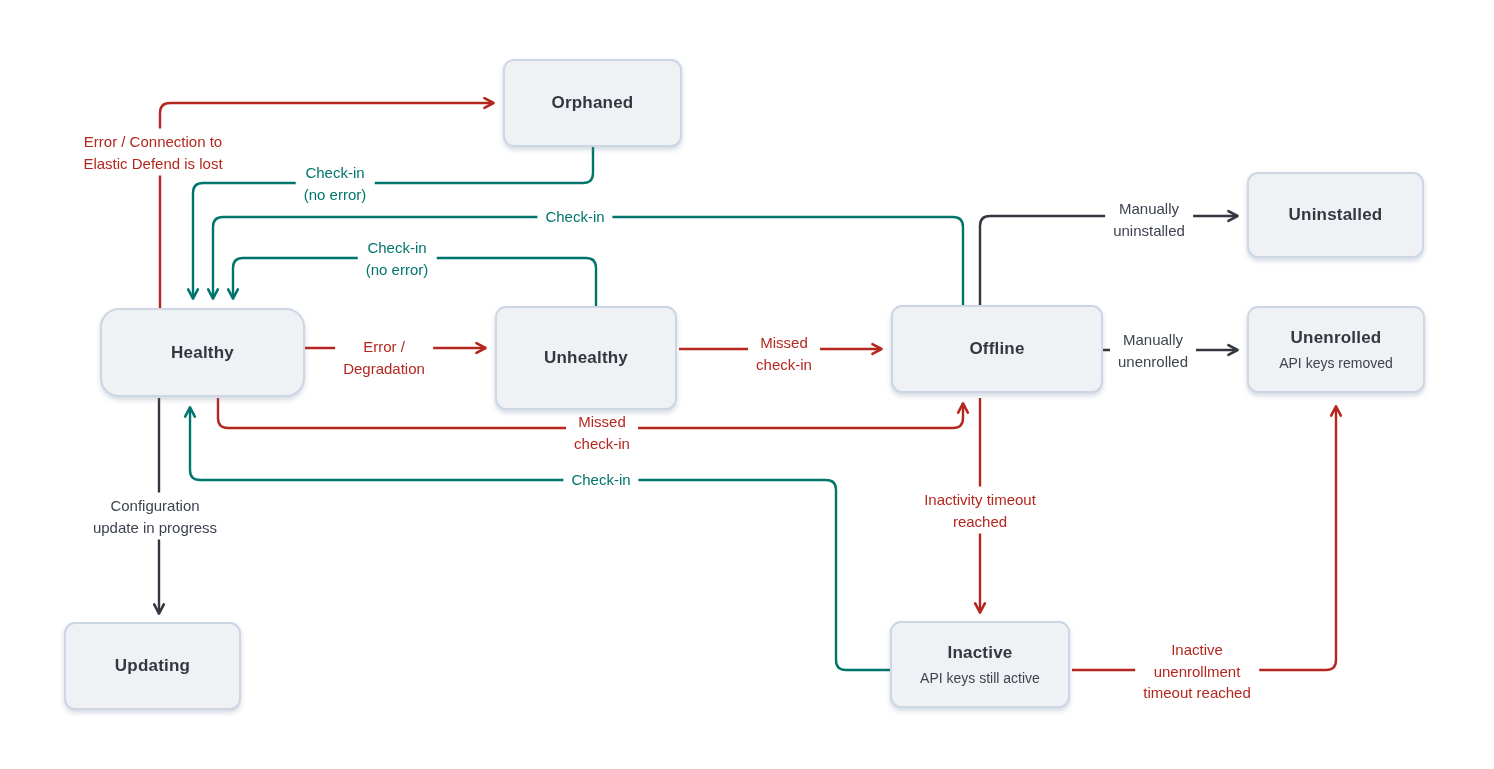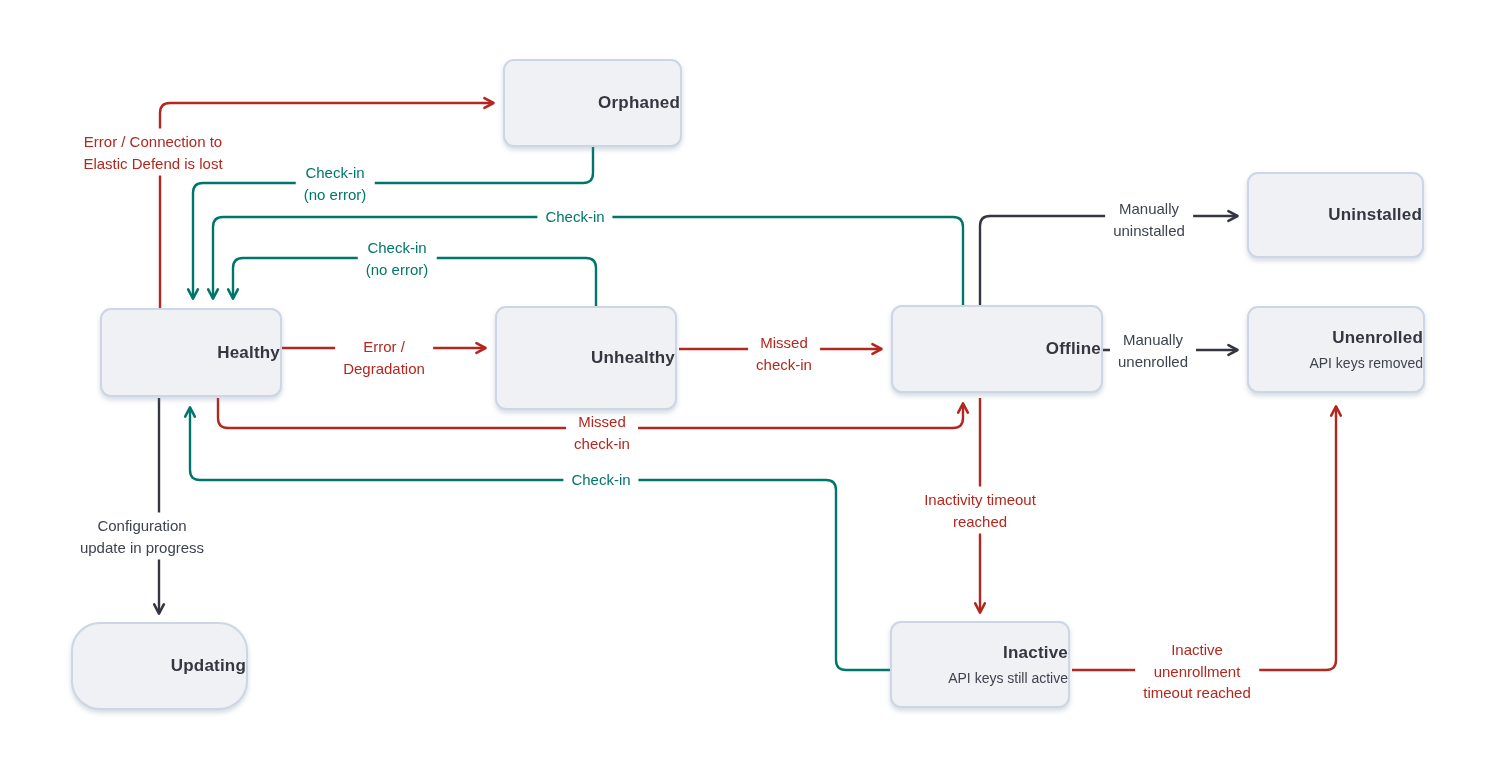--- a/index.html
+++ b/index.html
@@ -23,21 +23,21 @@
 
   .node {
     position: absolute;
     box-sizing: border-box;
     background: var(--node-bg, #f0f1f4);
     border: 2px solid var(--node-border, #ccd6e4);
     border-radius: 11px;
     box-shadow: 0 3px 5px rgba(105, 125, 155, 0.28);
     display: flex;
     flex-direction: column;
-    align-items: flex-end;
+    align-items: center;
     justify-content: center;
     gap: 7px;
     text-align: center;
   }
   .node-title {
     font-size: 17px;
     font-weight: 700;
     color: var(--dark, #343741);
     letter-spacing: 0.2px;
   }
@@ -107,52 +107,52 @@
 check-in</div>
   <div class="edge-label dark" style="left:1149px; top:219px;">Manually
 uninstalled</div>
   <div class="edge-label dark" style="left:1153px; top:350px;">Manually
 unenrolled</div>
   <div class="edge-label red" style="left:602px;  top:432px;">Missed
 check-in</div>
   <div class="edge-label teal" style="left:601px;  top:480px;">Check-in</div>
   <div class="edge-label red" style="left:980px;  top:510px;">Inactivity timeout
 reached</div>
-  <div class="edge-label dark" style="left:142px;  top:516px;margin-top:20px;">Configuration
+  <div class="edge-label dark" style="left:155px;  top:516px;">Configuration
 update in progress</div>
   <div class="edge-label red" style="left:1197px; top:671px;">Inactive
 unenrollment
 timeout reached</div>
 
   <div class="node" style="left:503px; top:59px;  width:179px; height:88px;">
     <div class="node-title">Orphaned</div>
   </div>
 
   <div class="node" style="left:1247px; top:172px; width:177px; height:86px;">
     <div class="node-title">Uninstalled</div>
   </div>
 
-  <div class="node" style="left:100px; top:308px; width:182px; height:89px;">
+  <div class="node" style="left:100px; top:308px; width:205px; height:89px;border-radius:19px;">
     <div class="node-title">Healthy</div>
   </div>
 
   <div class="node" style="left:495px; top:306px; width:182px; height:104px;">
     <div class="node-title">Unhealthy</div>
   </div>
 
   <div class="node" style="left:891px; top:305px; width:212px; height:88px;">
     <div class="node-title">Offline</div>
   </div>
 
   <div class="node" style="left:1247px; top:306px; width:178px; height:87px;">
     <div class="node-title">Unenrolled</div>
     <div class="node-sub">API keys removed</div>
   </div>
 
-  <div class="node" style="left:71px; top:622px; width:177px; height:88px;border-radius:29px;">
+  <div class="node" style="left:64px; top:622px; width:177px; height:88px;">
     <div class="node-title">Updating</div>
   </div>
 
   <div class="node" style="left:890px; top:621px; width:180px; height:87px;">
     <div class="node-title">Inactive</div>
     <div class="node-sub">API keys still active</div>
   </div>
 
 </div>
 

